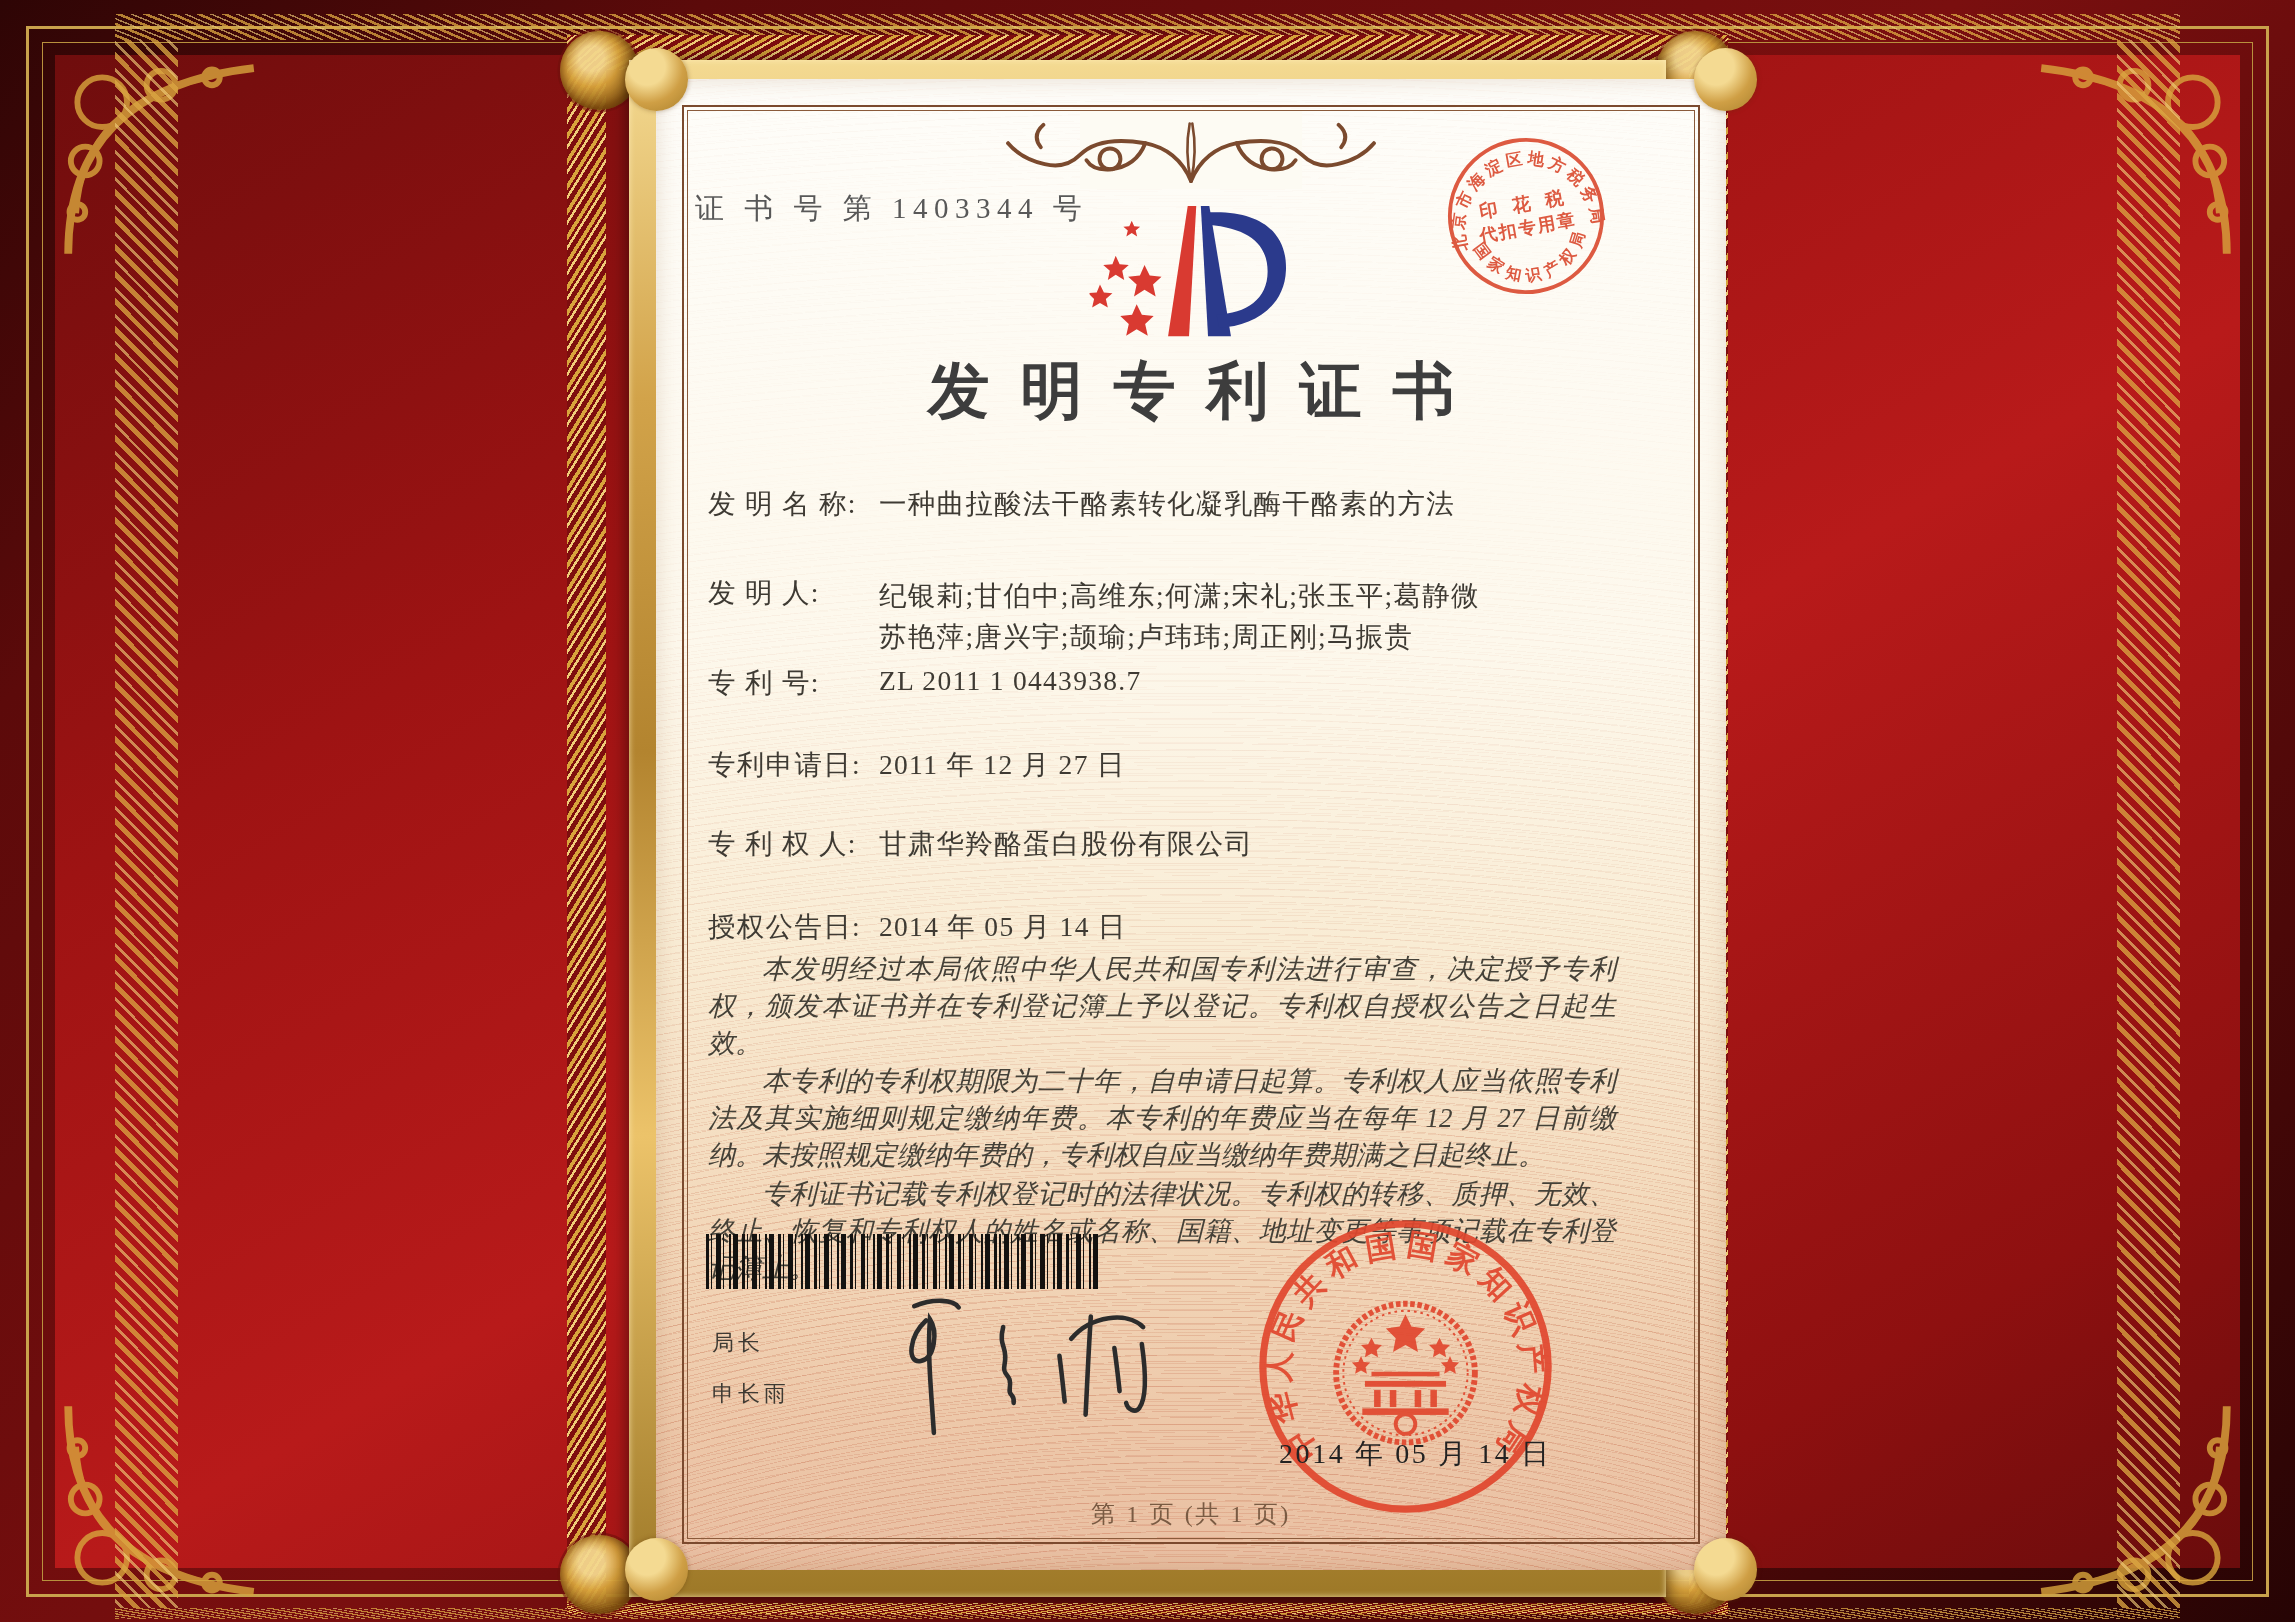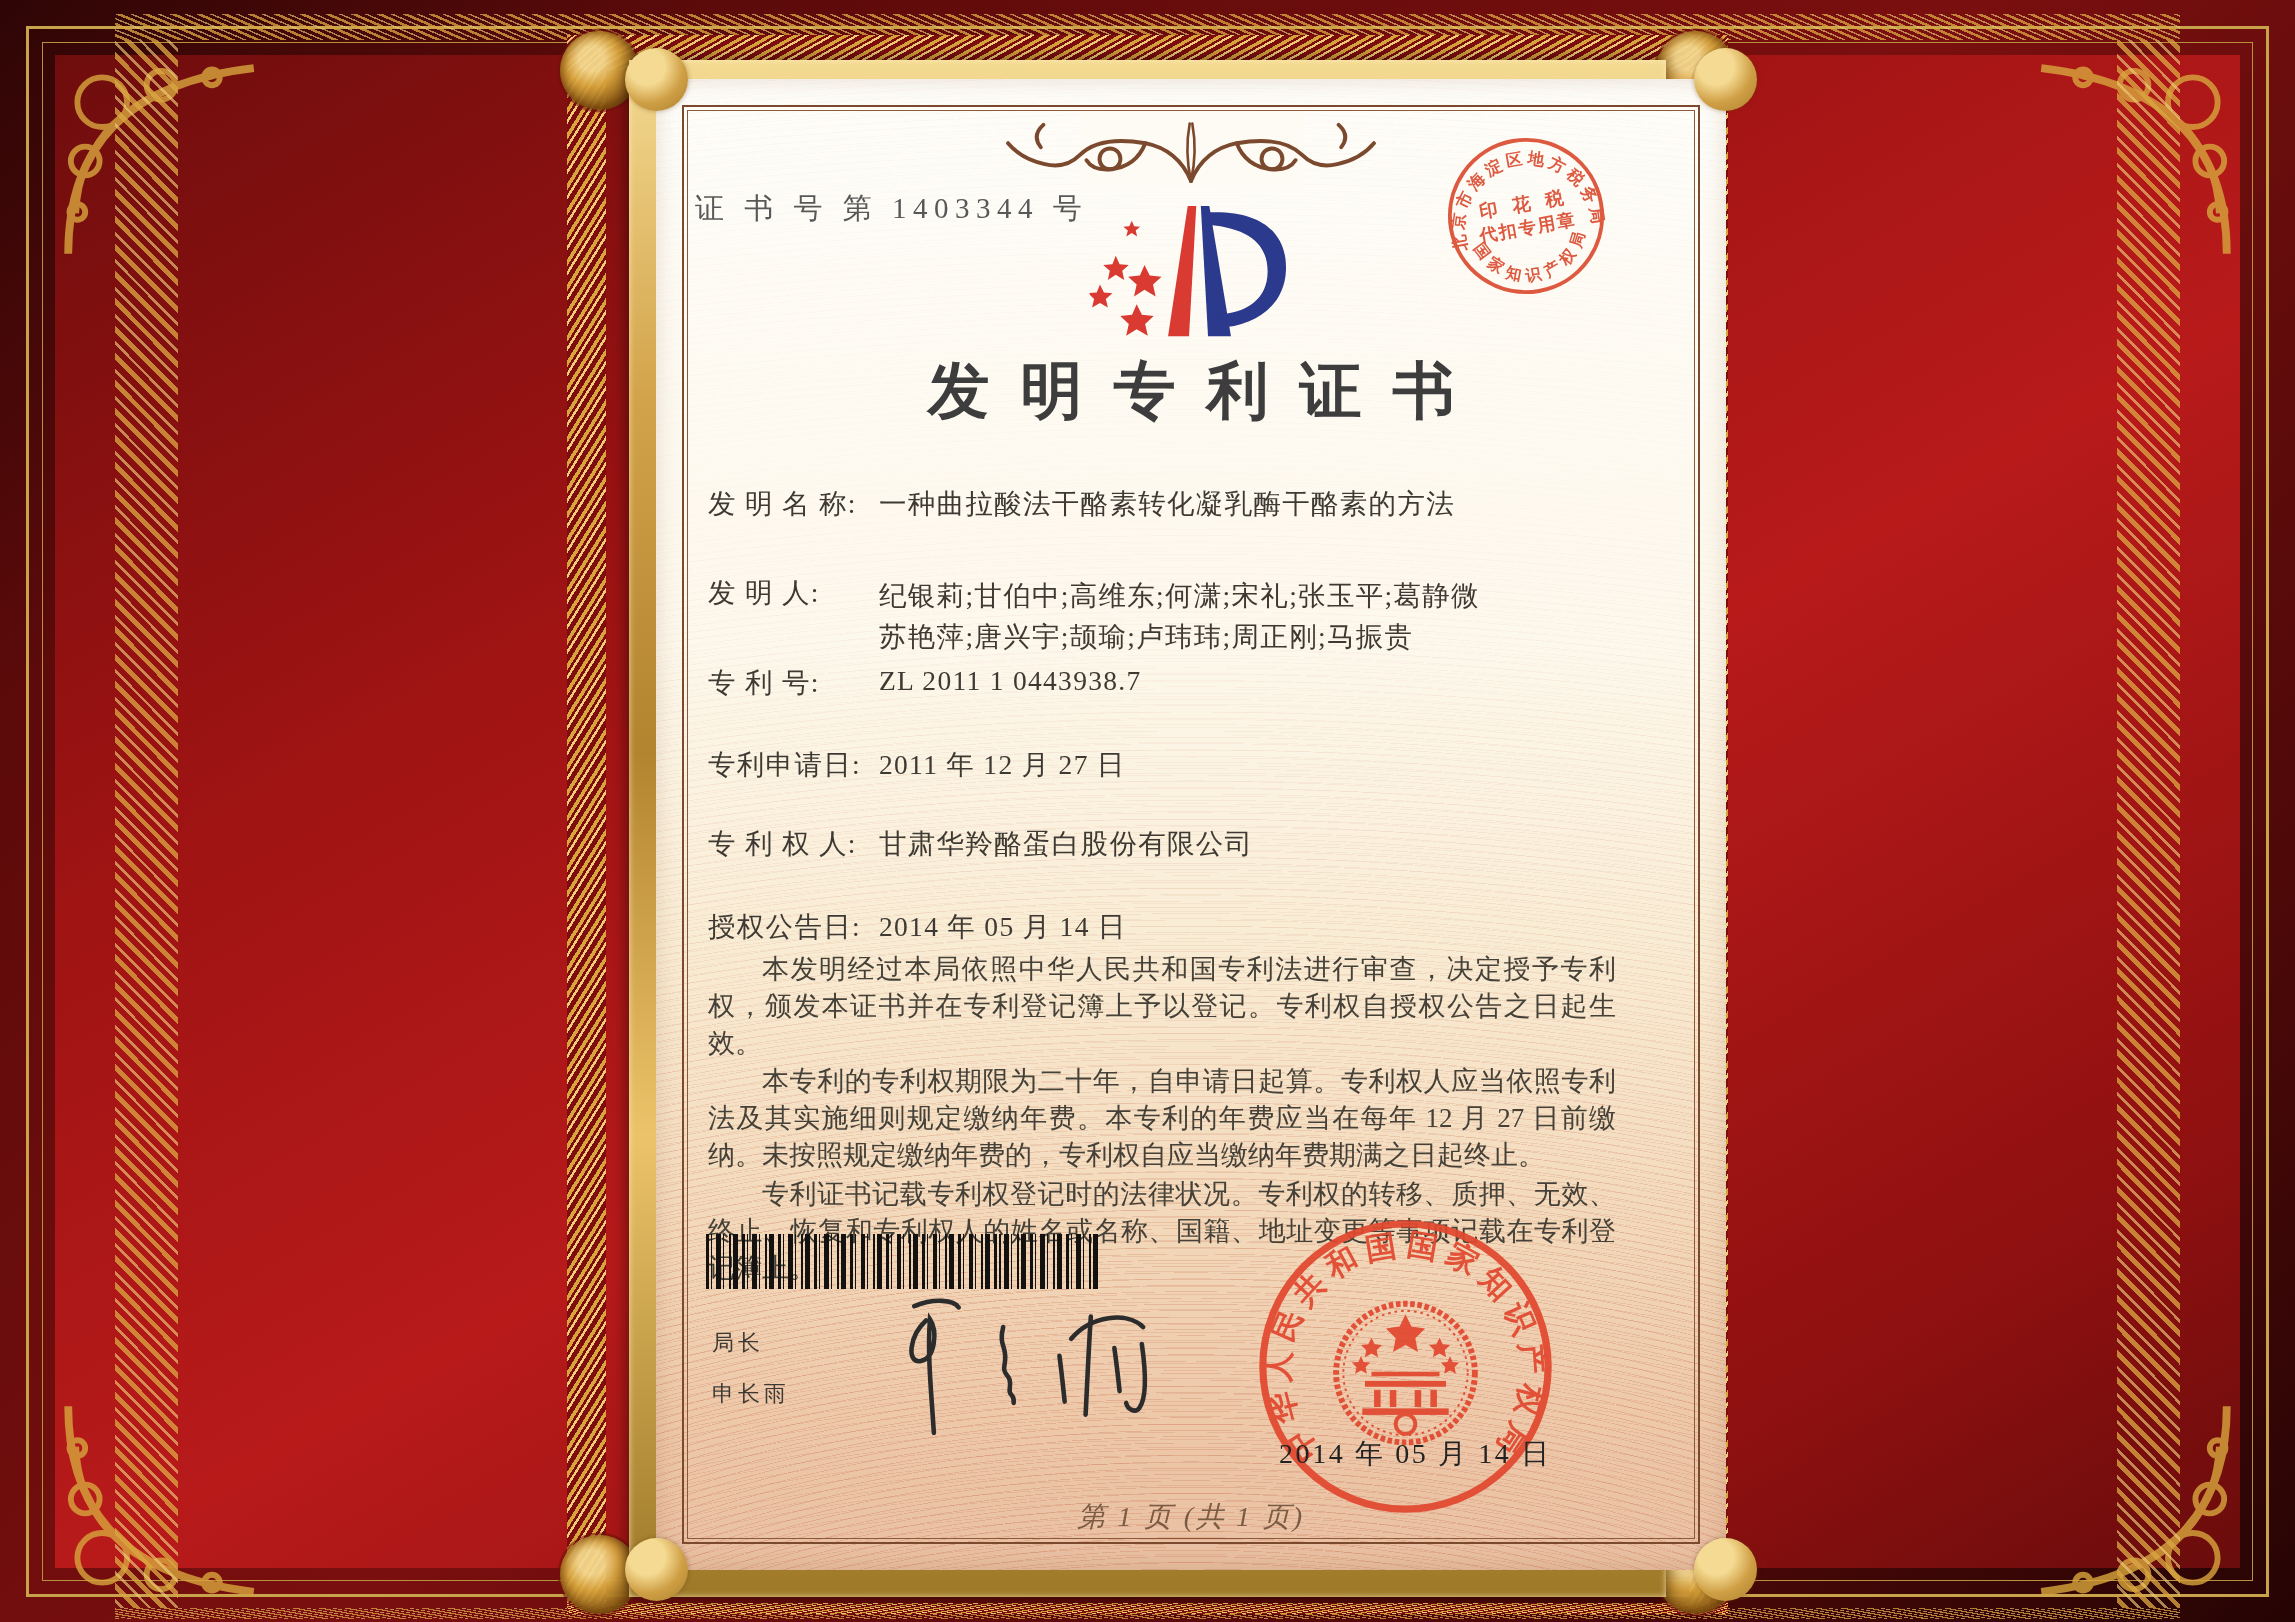--- a/index.html
+++ b/index.html
@@ -49,28 +49,28 @@
   
   .certno{position:absolute;left:39px;top:110px;font-size:29px;letter-spacing:6.5px;color:#585858;}
   .logo{position:absolute;left:50%;top:123px;transform:translateX(-50%);}
   .title{position:absolute;left:0;right:0;top:270px;text-align:center;font-size:62px;font-weight:700;
     letter-spacing:31px;padding-left:31px;color:#3d3d3d;}
   .row{position:absolute;left:52px;display:flex;font-size:27.5px;color:#3e3a33;letter-spacing:1.3px;white-space:nowrap;}
   .row .lbl{display:inline-block;width:171px;flex:0 0 171px;}
   .rowlines{line-height:41px;}
   .paras{position:absolute;left:52px;top:872px;width:908px;font-size:27px;line-height:37px;
     color:#454138;text-align:justify;}
-  .paras p{margin:0 0 1.3px 0;text-indent:2em;}
+  .paras p{margin:0 0 1.3px 0;text-indent:2em;font-style:italic;}
   .barcode{position:absolute;left:50px;top:1155px;width:395px;height:55px;
     background:repeating-linear-gradient(90deg,#141210 0 3.3px,transparent 3.3px 5.2px,#141210 5.2px 6.5px,transparent 6.5px 10.5px,#141210 10.5px 15px,transparent 15px 17px,#141210 17px 18.3px,transparent 18.3px 23px,#141210 23px 25px,transparent 25px 27px,#141210 27px 32px,transparent 32px 36px);}
   .signer{position:absolute;left:56px;font-size:22px;color:#3e3a33;letter-spacing:3.9px;}
   .sig-svg{position:absolute;left:219px;top:1214px;}
   .seal-svg{position:absolute;left:599px;top:1137px;opacity:.92;}
   .sealdate{position:absolute;left:623px;top:1356px;font-size:28px;color:#222;letter-spacing:2.6px;white-space:nowrap;}
-  .footer{position:absolute;left:0;right:0;top:1419px;text-align:center;font-size:28px;color:#7a5b43;letter-spacing:2.6px;font-style:italic;}
+  .footer{position:absolute;left:0;right:0;top:1419px;text-align:center;font-size:24px;color:#7a5b43;letter-spacing:2.6px;}
   .stamp-svg{position:absolute;left:788px;top:55px;transform:rotate(-10deg);}
   .lace{position:absolute;opacity:.9;}
 </style>
 </head>
 <body>
 
 <div id="stage">
 
   <div class="pinstripe1"></div>
   <div class="pinstripe2"></div>

